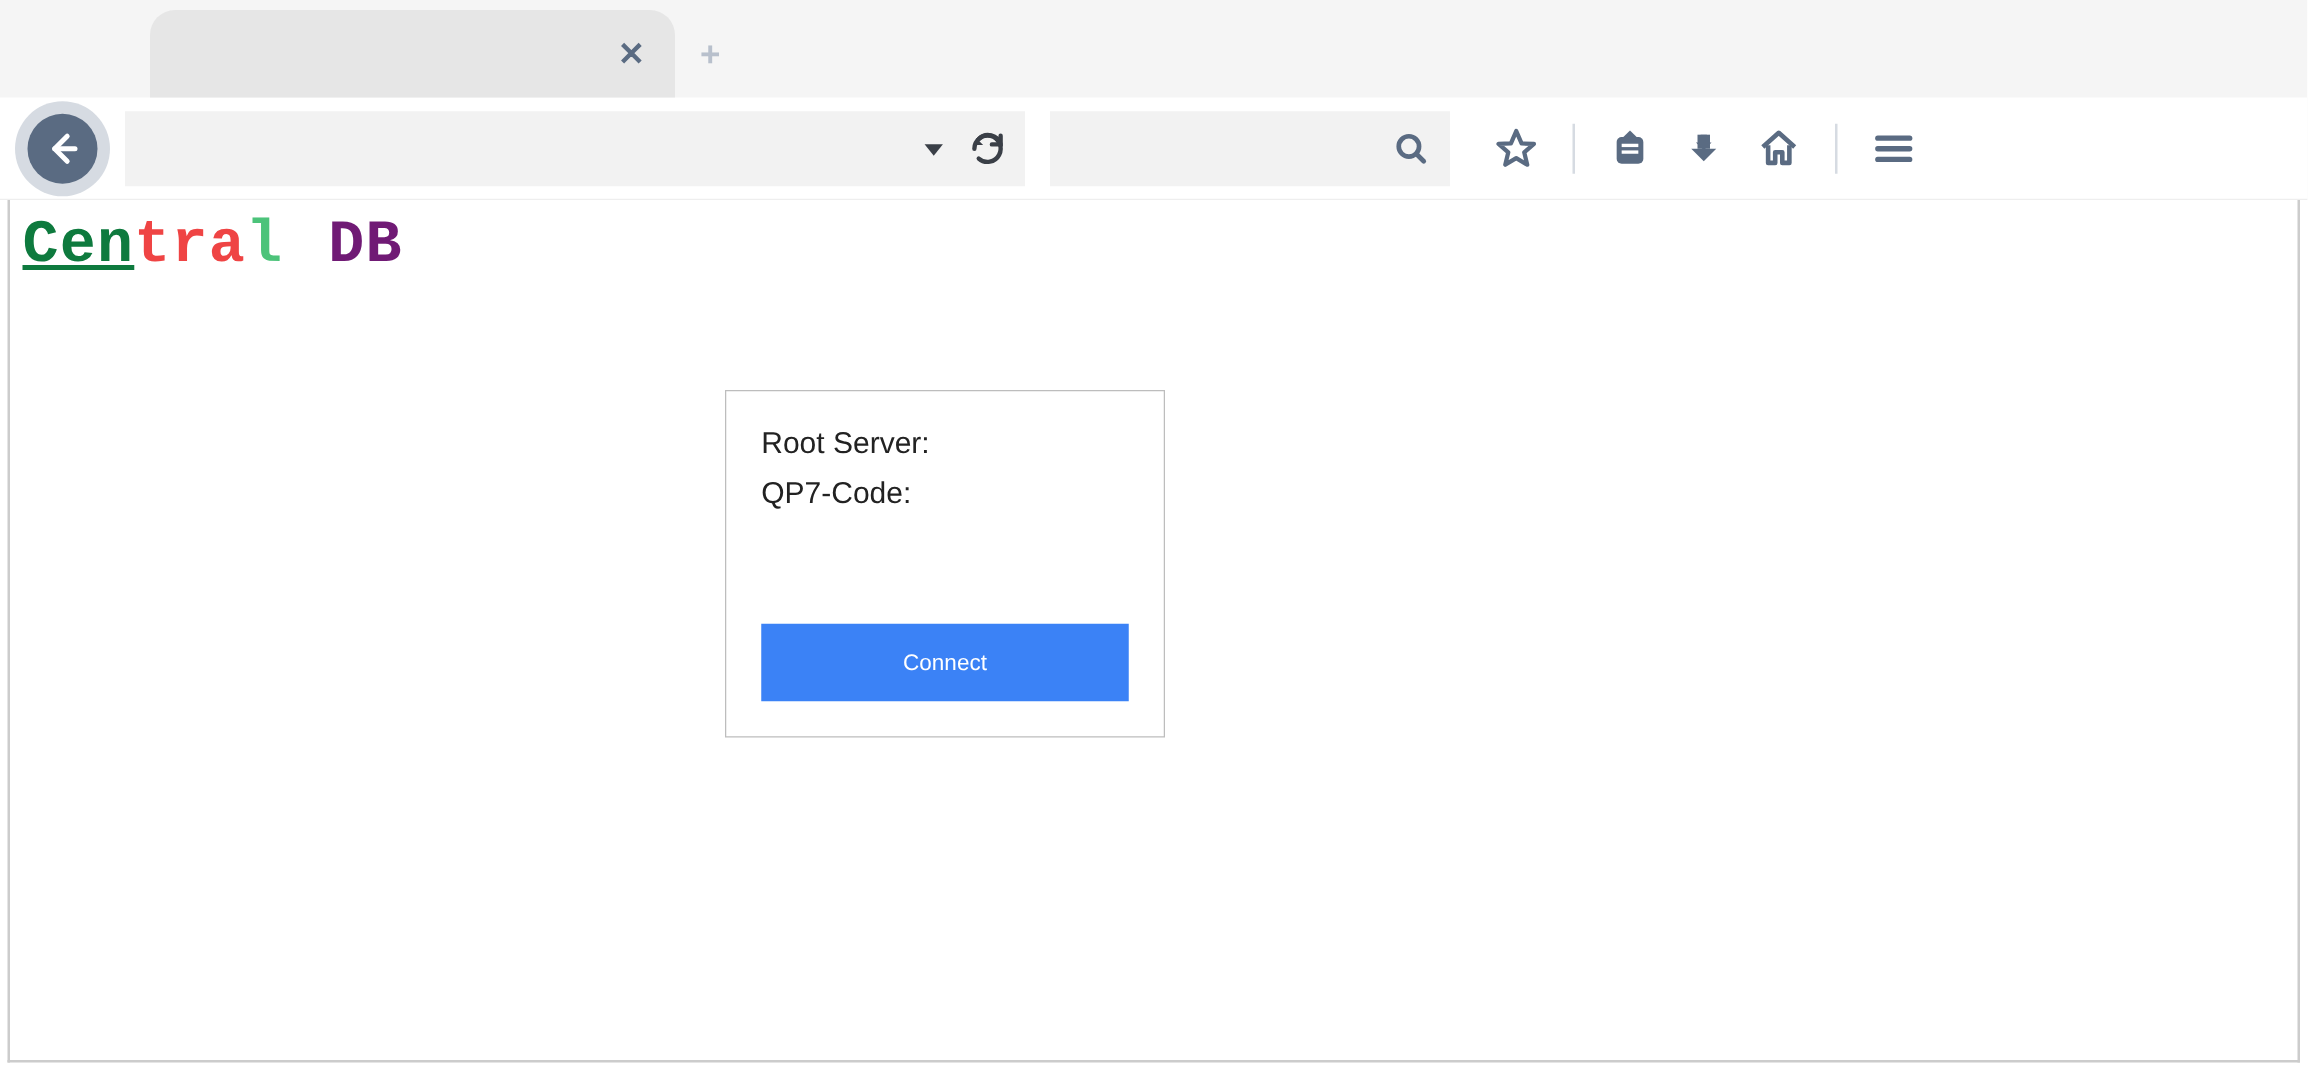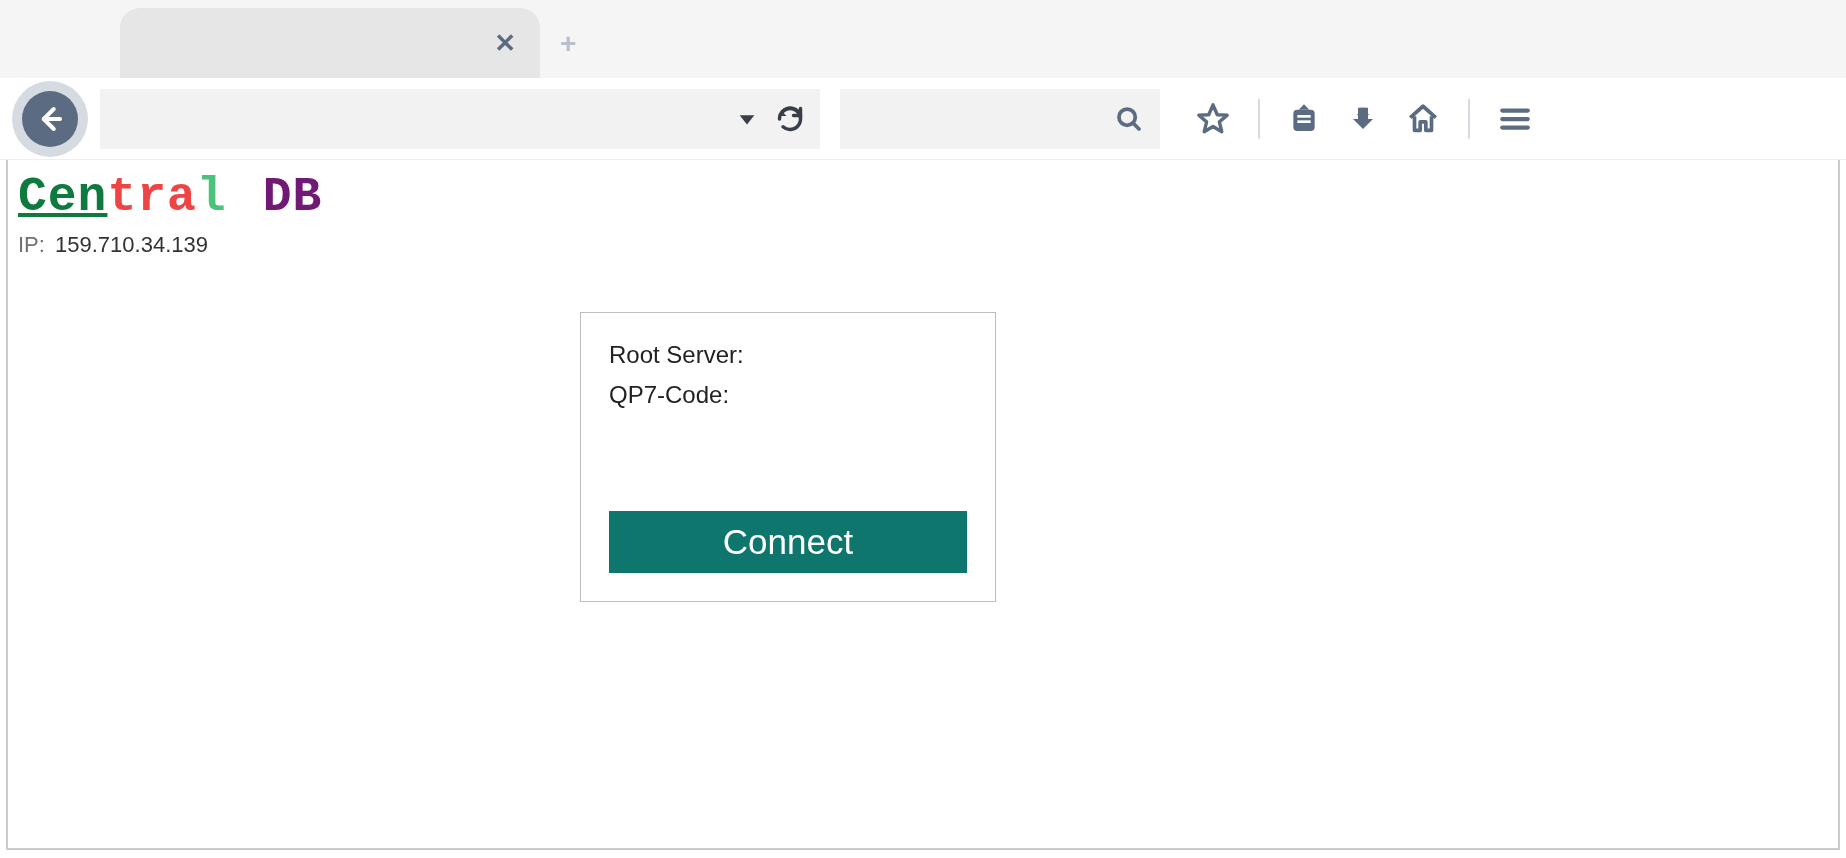--- a/index.html
+++ b/index.html
@@ -76,46 +76,46 @@
     .logo-c2 { color: #ef4444; }
     .logo-c3 { color: #4cc37a; }
     .logo-c4 { color: #701a75; margin-left: 36px; }
     .ip-line { margin-top: 8px; font-size: 22px; color: #333; }
     .ip-label { color: #707070; margin-right: 4px; }
 
     .login-card {
       position: absolute;
       left: 572px;
       top: 152px;
-      width: 416px;
+      width: 352px;
       border: 1px solid #bdbdbd;
       background: #fff;
       padding: 28px 28px 28px 28px;
     }
     .field-label { font-size: 24px; color: #222; margin-bottom: 8px; }
     .field-input {
       width: 100%;
       border: none;
       outline: none;
       font-size: 24px;
       color: #8a8a8a;
       padding: 6px 4px 22px 6px;
       background: transparent;
     }
     .field-input::placeholder { color: #9b9b9b; }
     .field-group { margin-bottom: 12px; }
     .connect-btn {
       width: 100%;
       height: 62px;
-      background: #0f766e;
+      background: #3b82f6;
       color: #fff;
-      font-size: 35px;
+      font-size: 18px;
       border: none;
       cursor: pointer;
-      margin-top: 26px;
+      margin-top: 14px;
     }
     svg { display: block; }
   </style>
 </head>
 <body>
 
 <div class="browser-chrome">
   <div class="tab-strip">
     <div class="tab">
       <span class="tab-close">✕</span>
@@ -199,24 +199,20 @@
           </svg>
       </span>
     </div>
   </div>
 </div>
 
 <div class="viewport">
   <div class="logo">
     <span class="logo-c1">Cen</span><span class="logo-c2">tra</span><span class="logo-c3">l</span><span class="logo-c4">DB</span>
   </div>
-  <div class="ip-line">
-    <span class="ip-label">IP:</span>
-    <span>159.710.34.139</span>
-  </div>
 
   <div class="login-card">
     <div class="field-group">
       <div class="field-label">Root Server:</div>
     </div>
     <div class="field-group">
       <div class="field-label">QP7-Code:</div>
       <input class="field-input" type="text" style="">
     </div>
     <button class="connect-btn">Connect</button>

